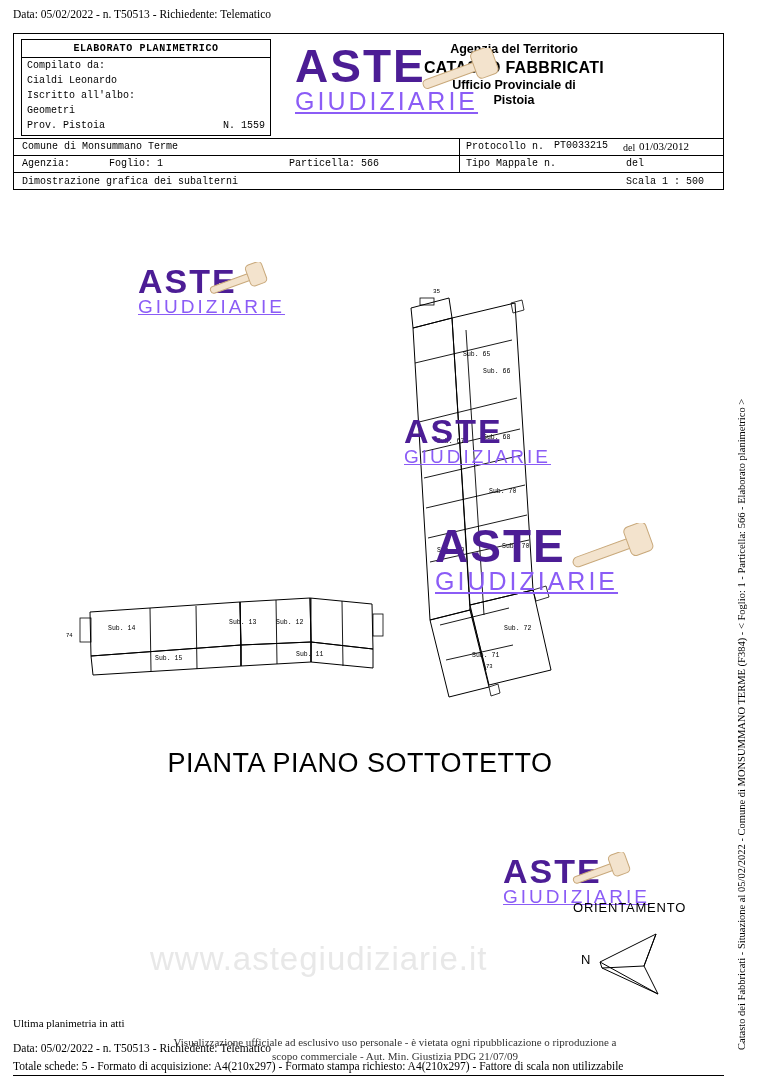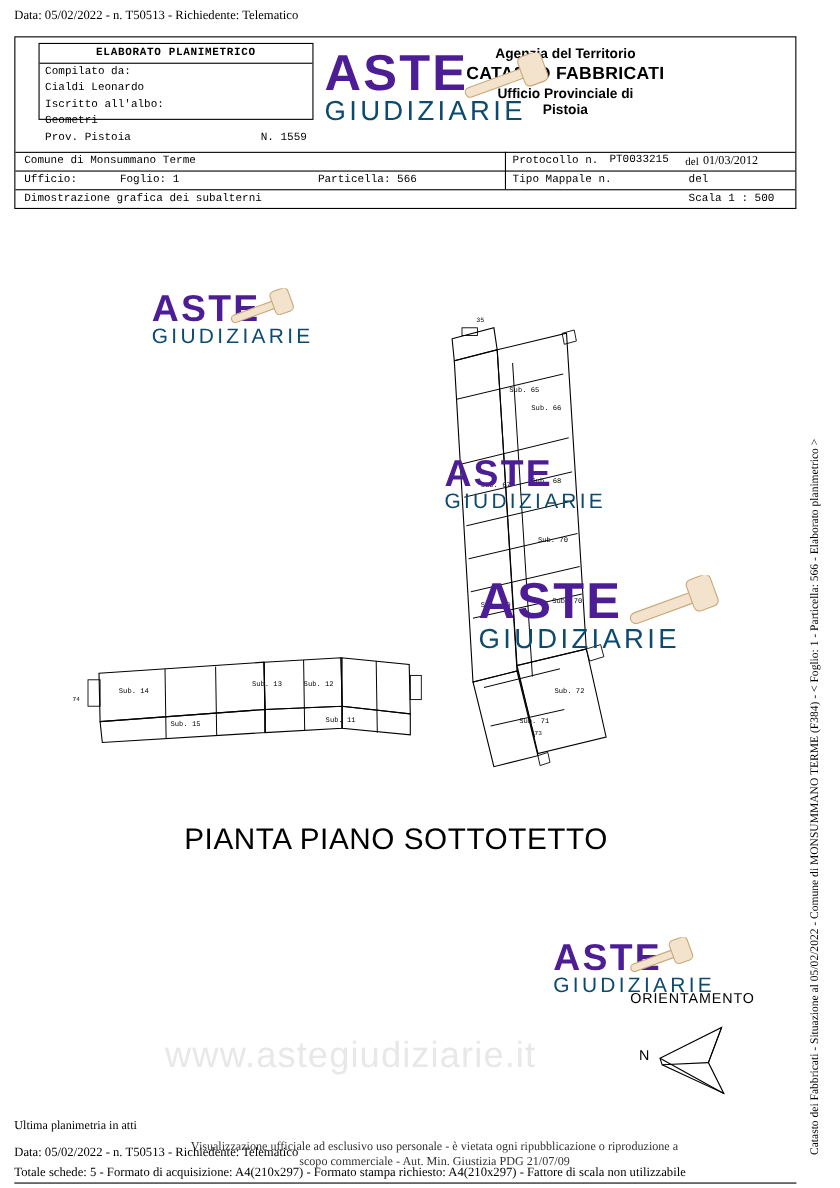--- a/index.html
+++ b/index.html
@@ -35,24 +35,24 @@
     position: absolute;
     left: 13px;
     top: 33px;
     width: 711px;
     height: 157px;
     border: 1px solid #000;
     box-sizing: border-box;
   }
   .box-elab {
     position: absolute;
-    left: 21px;
+    left: 7px;
     top: 5px;
     width: 250px;
-    height: 70px;
+    height: 97px;
     border: 1px solid #000;
     box-sizing: border-box;
     font-family: "Liberation Mono", monospace;
     font-size: 10px;
   }
   .box-elab .title {
     text-align: center;
     font-weight: bold;
     font-size: 10px;
     letter-spacing: 0.6px;
@@ -146,23 +146,24 @@
   }
   .wm .aste {
     font-size: 34px;
     font-weight: bold;
     color: #4c1d95;
     letter-spacing: 2px;
     line-height: 0.95;
   }
   .wm .giud {
     font-size: 19px;
-    color: #0c4a6e;
+    color: #8b5cf6;
     letter-spacing: 3px;
     line-height: 1;
+    text-decoration: underline;
   }
   .wm.big .aste { font-size: 46px; }
   .wm.big .giud { font-size: 25px; }
 
   .gavel {
     position: absolute;
     pointer-events: none;
   }
   .wm-url {
     position: absolute;
@@ -283,21 +284,21 @@
       <div class="l4">Pistoia</div>
     </div>
 
     <div class="frame-hr hr1"></div>
     <div class="frame-hr hr2"></div>
     <div class="vline vline-mid"></div>
     <div class="inner-hr inner-hr-left"></div>
     <div class="inner-hr inner-hr-right"></div>
 
     <div class="cell" style="left:8px; top:107px;">Comune di Monsummano Terme</div>
-    <div class="cell" style="left:8px; top:124px;">Ufficio:</div>
+    <div class="cell" style="left:8px; top:124px;">Agenzia:</div>
     <div class="cell" style="left:95px; top:124px;">Foglio: 1</div>
     <div class="cell" style="left:235px; top:124px;padding-left:40px;">Particella: 566</div>
 
     <div class="cell" style="left:452px; top:107px;">Protocollo n.</div>
     <div class="cell" style="left:540px; top:106px;">PT0033215</div>
     <div class="cell" style="left:609px; top:108px; font-family:'Liberation Serif',serif; font-size:10px;">del</div>
     <div class="cell" style="left:625px; top:106px; font-family:'Liberation Serif',serif; font-size:11px;">01/03/2012</div>
     <div class="cell" style="left:452px; top:124px;">Tipo Mappale n.</div>
     <div class="cell" style="left:612px; top:124px;">del</div>
 

